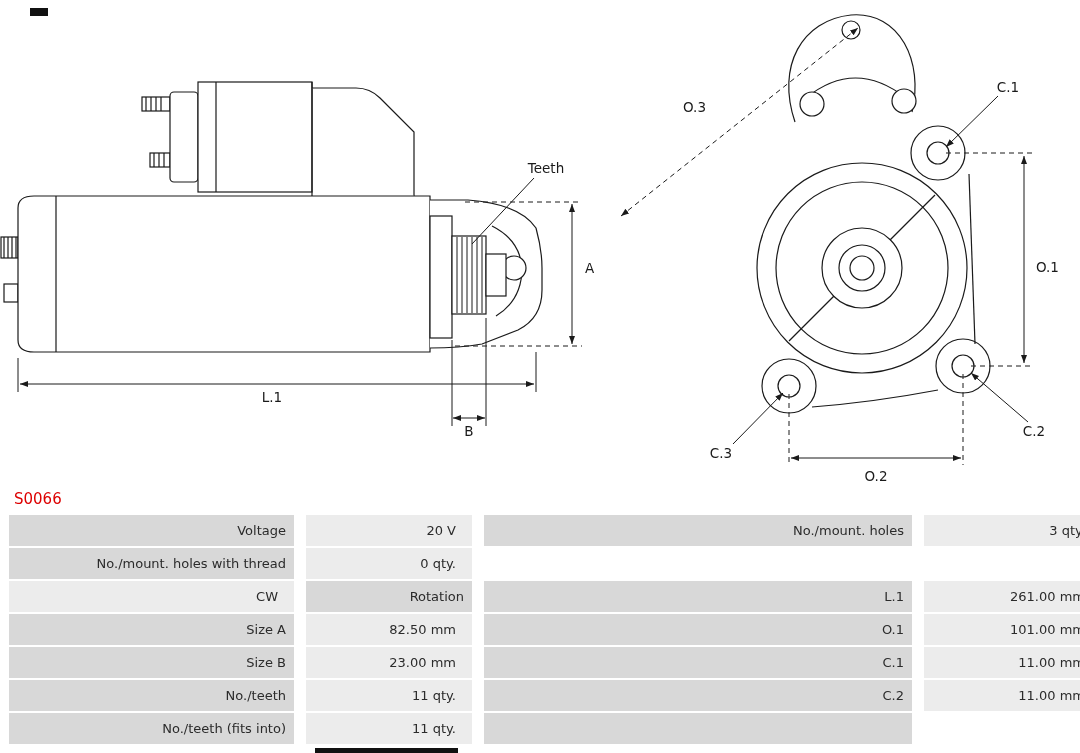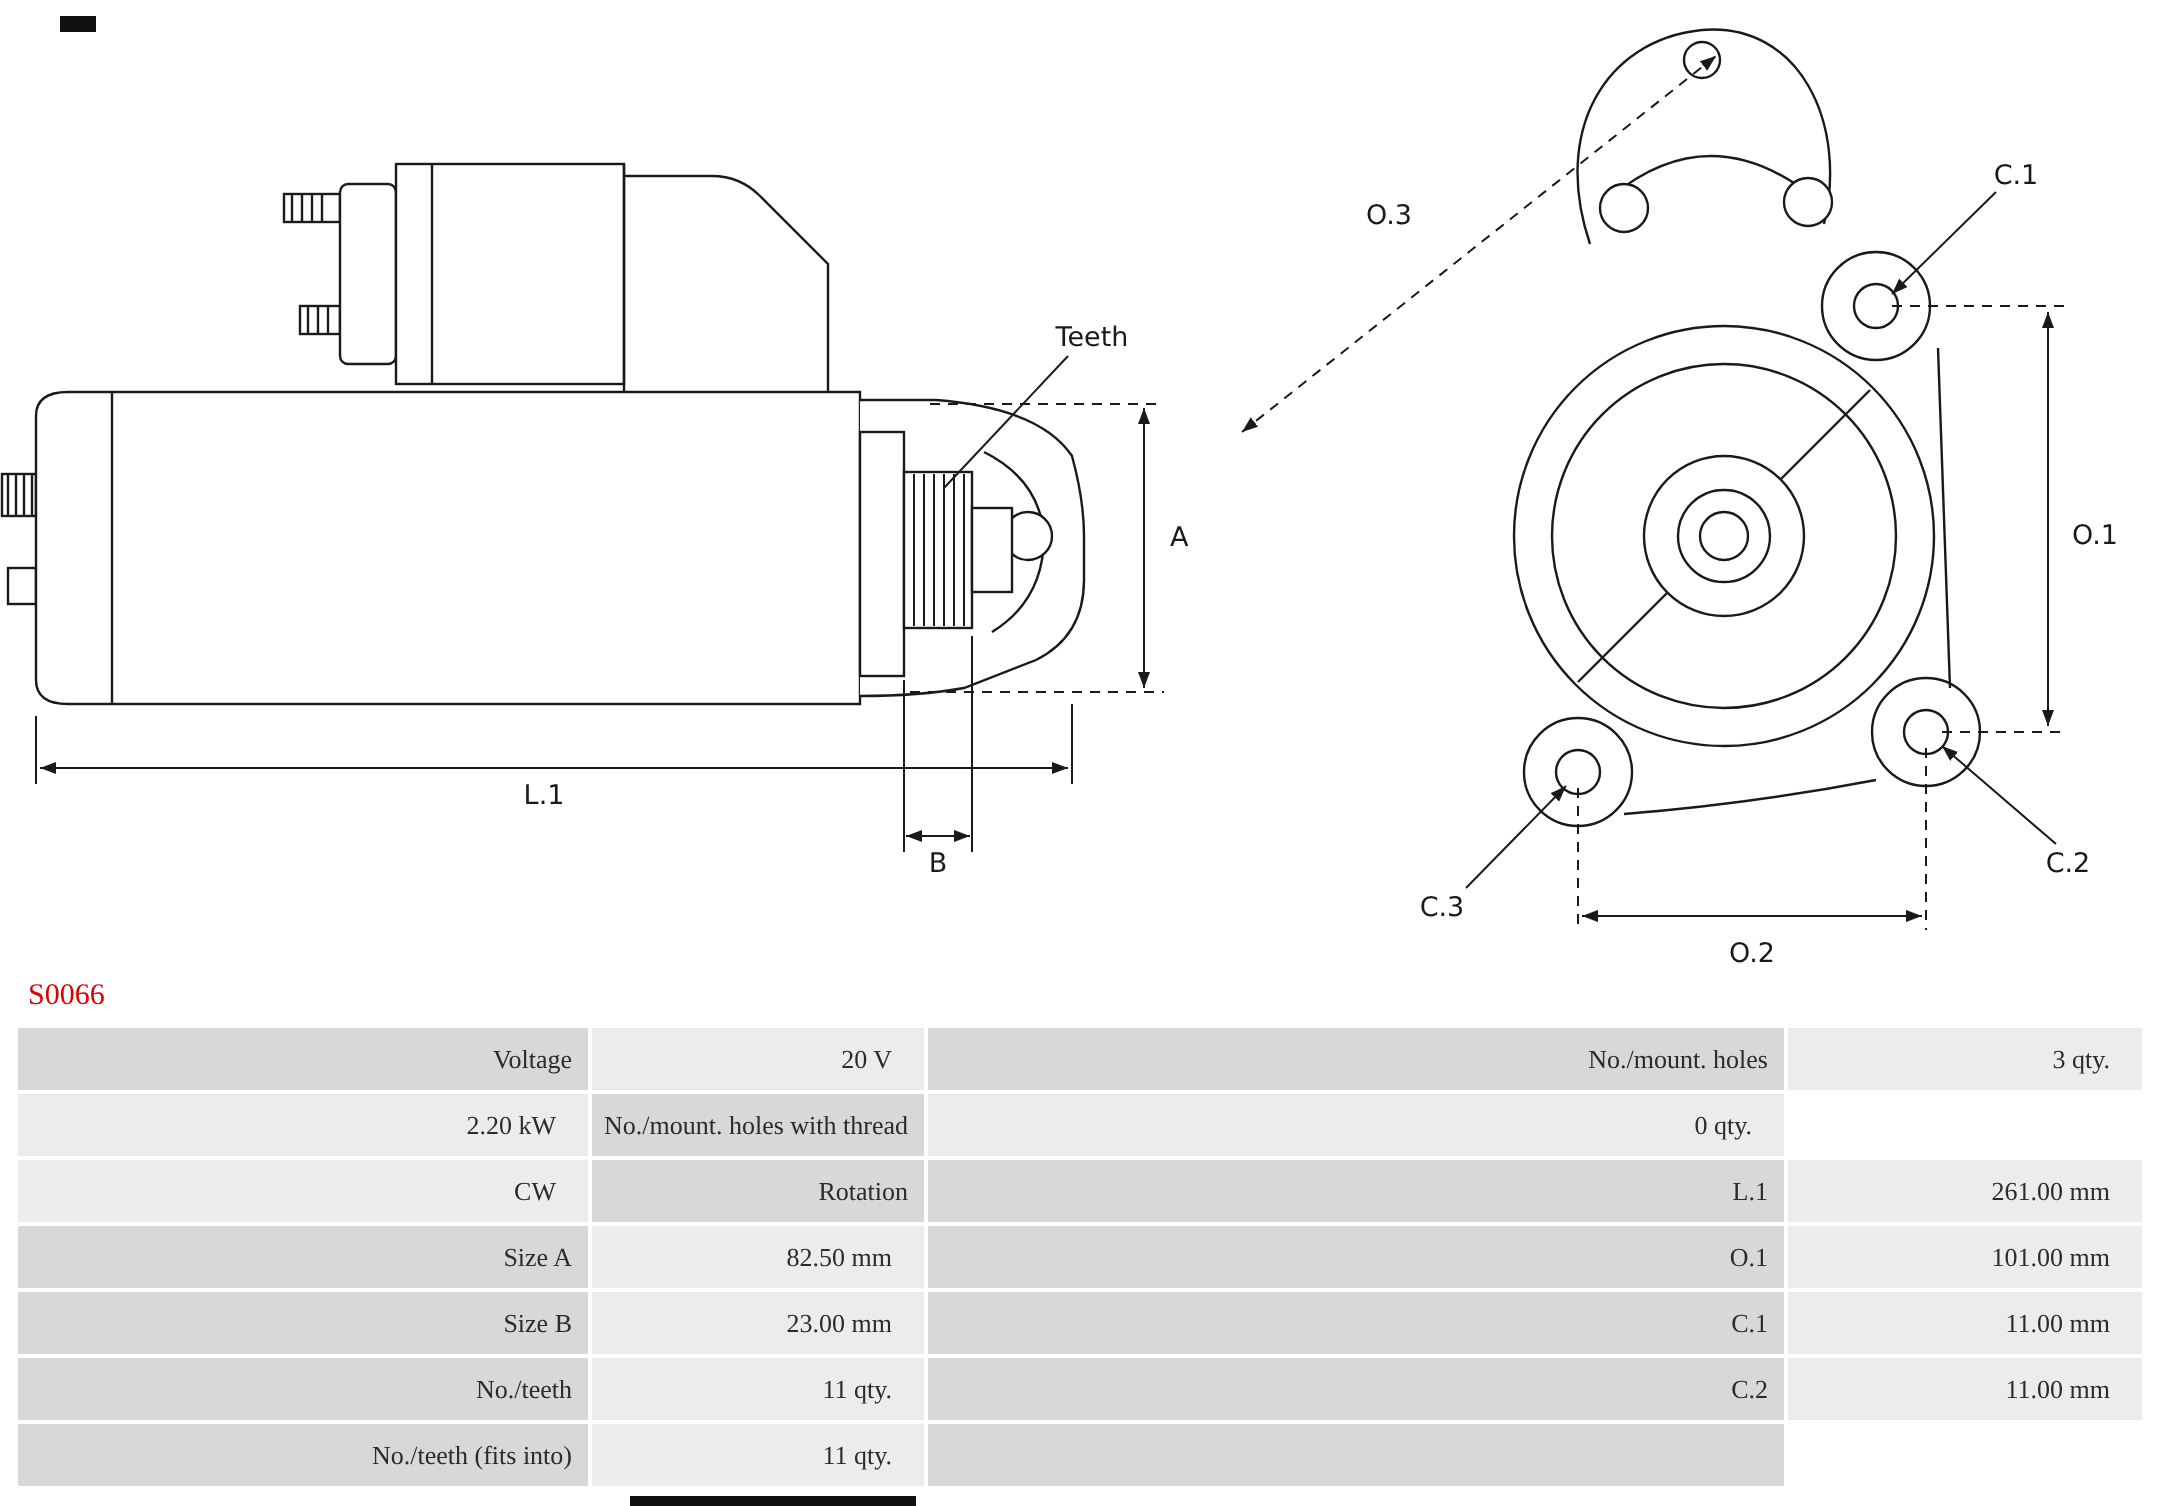--- a/index.html
+++ b/index.html
@@ -2,24 +2,24 @@
 <html><head>
 <meta charset="utf-8">
 <style>
   html,body{margin:0;padding:0;background:#ffffff;}
   .page{position:relative;width:1080px;height:753px;background:#ffffff;overflow:hidden;
         font-family:"DejaVu Sans","Liberation Sans",sans-serif;color:#2b2b2b;}
   .mark-topleft{position:absolute;left:30px;top:8px;width:18px;height:8px;background:#111;}
   .mark-bottom{position:absolute;left:315px;top:748px;width:143px;height:5px;background:#111;}
   .drawing{position:absolute;top:0;left:0;}
   .drawing svg text{font-family:"DejaVu Sans","Liberation Sans",sans-serif;font-size:13.5px;fill:#1a1a1a;stroke:none;}
-  .spec{position:absolute;top:487px;left:9px;width:1050px;font-family:Liberation Serif, serif;}
+  .spec{position:absolute;top:487px;left:9px;width:1050px;}
   .part-number{color:#dd0000;font-size:15px;margin:3px 0 7px 5px;}
   .spec-table{display:block;}
-  .spec-row{display:grid;grid-template-columns:285px 166px 428px 177px;column-gap:2px;margin-bottom:2px;}
+  .spec-row{display:grid;grid-template-columns:285px 166px 428px 177px;column-gap:12px;margin-bottom:2px;}
   .cell{height:31px;display:flex;align-items:center;justify-content:flex-end;font-size:13px;box-sizing:border-box;}
   .cell.label{background:#d8d8d8;padding-right:8px;}
   .cell.value{background:#ececec;padding-right:16px;}
   .cell.blank{background:transparent;}
 </style>
 </head>
 <body>
 
 <div class="page">
 
@@ -162,21 +162,20 @@
     <div class="part-number">S0066</div>
     <div class="spec-table" id="spec-table">
   <div class="spec-row">
     <div class="cell label">Voltage</div>
     <div class="cell value">20 V</div>
     <div class="cell label">No./mount. holes</div>
     <div class="cell value">3 qty.</div>
   </div>
 
   <div class="spec-row">
-    <div class="cell value">2.20 kW</div>
     <div class="cell label">No./mount. holes with thread</div>
     <div class="cell value">0 qty.</div>
   </div>
 
   <div class="spec-row">
     <div class="cell value">CW</div>
     <div class="cell label">Rotation</div>
     <div class="cell label">L.1</div>
     <div class="cell value">261.00 mm</div>
   </div>

